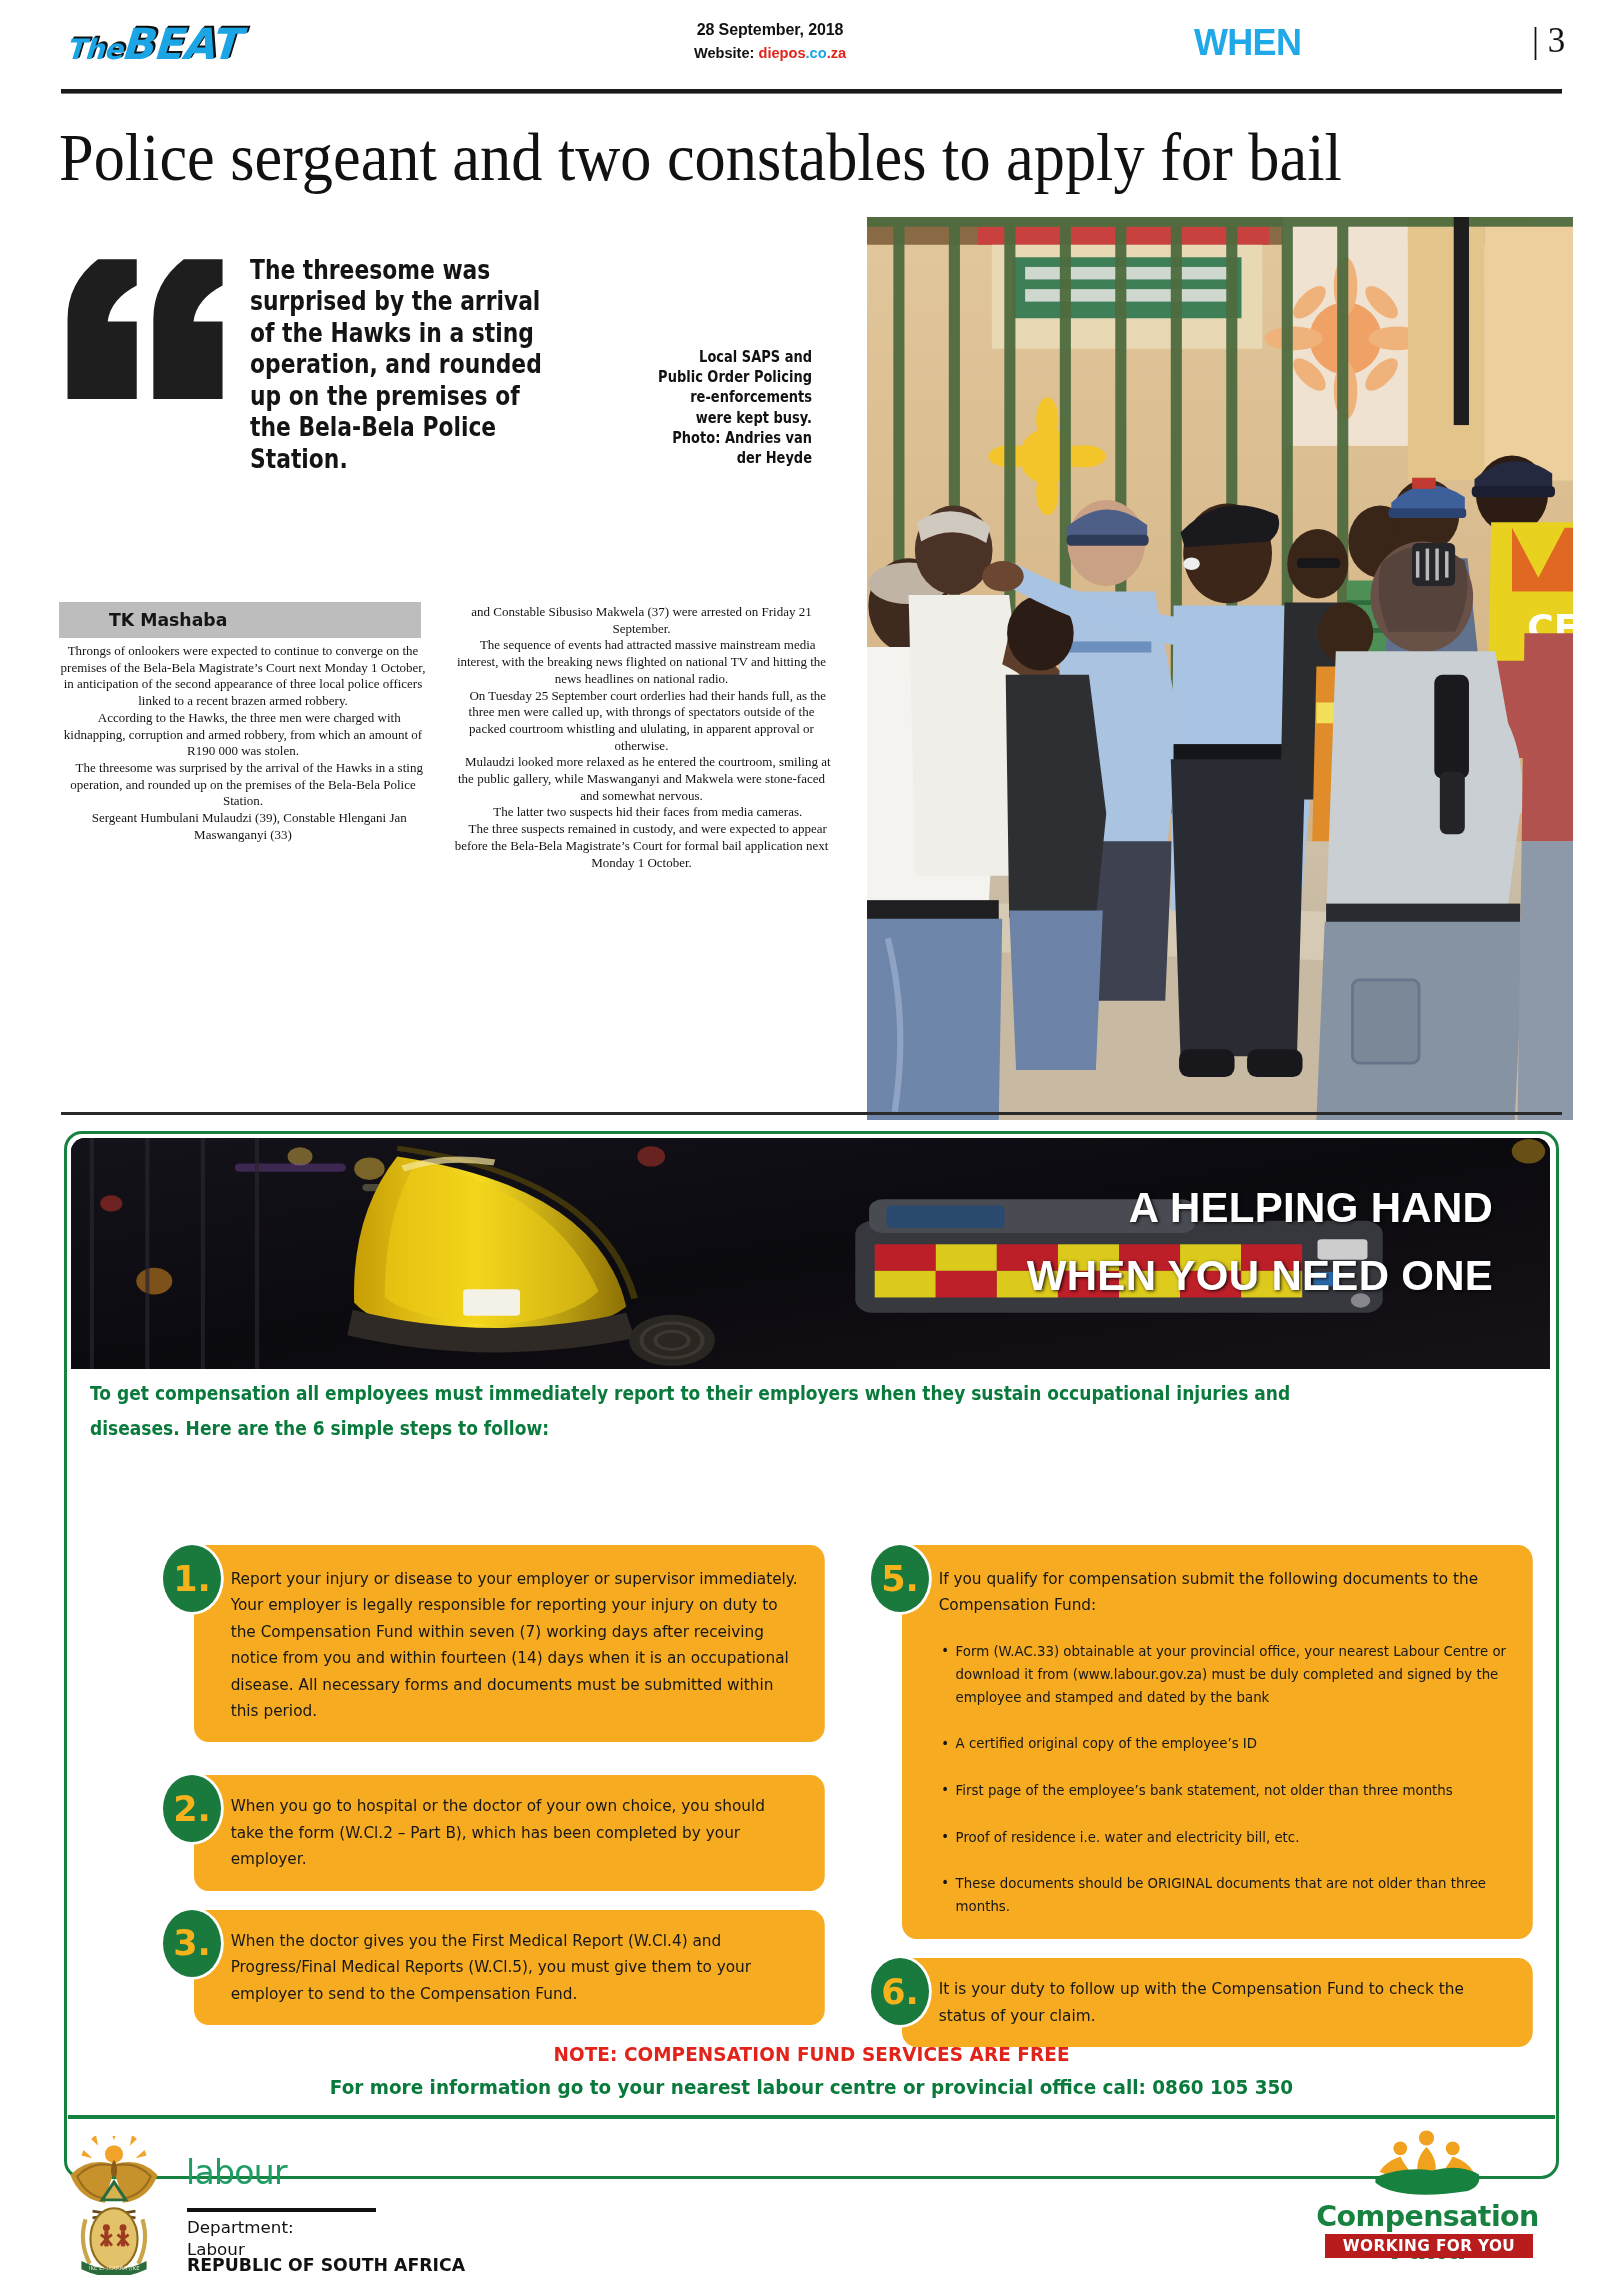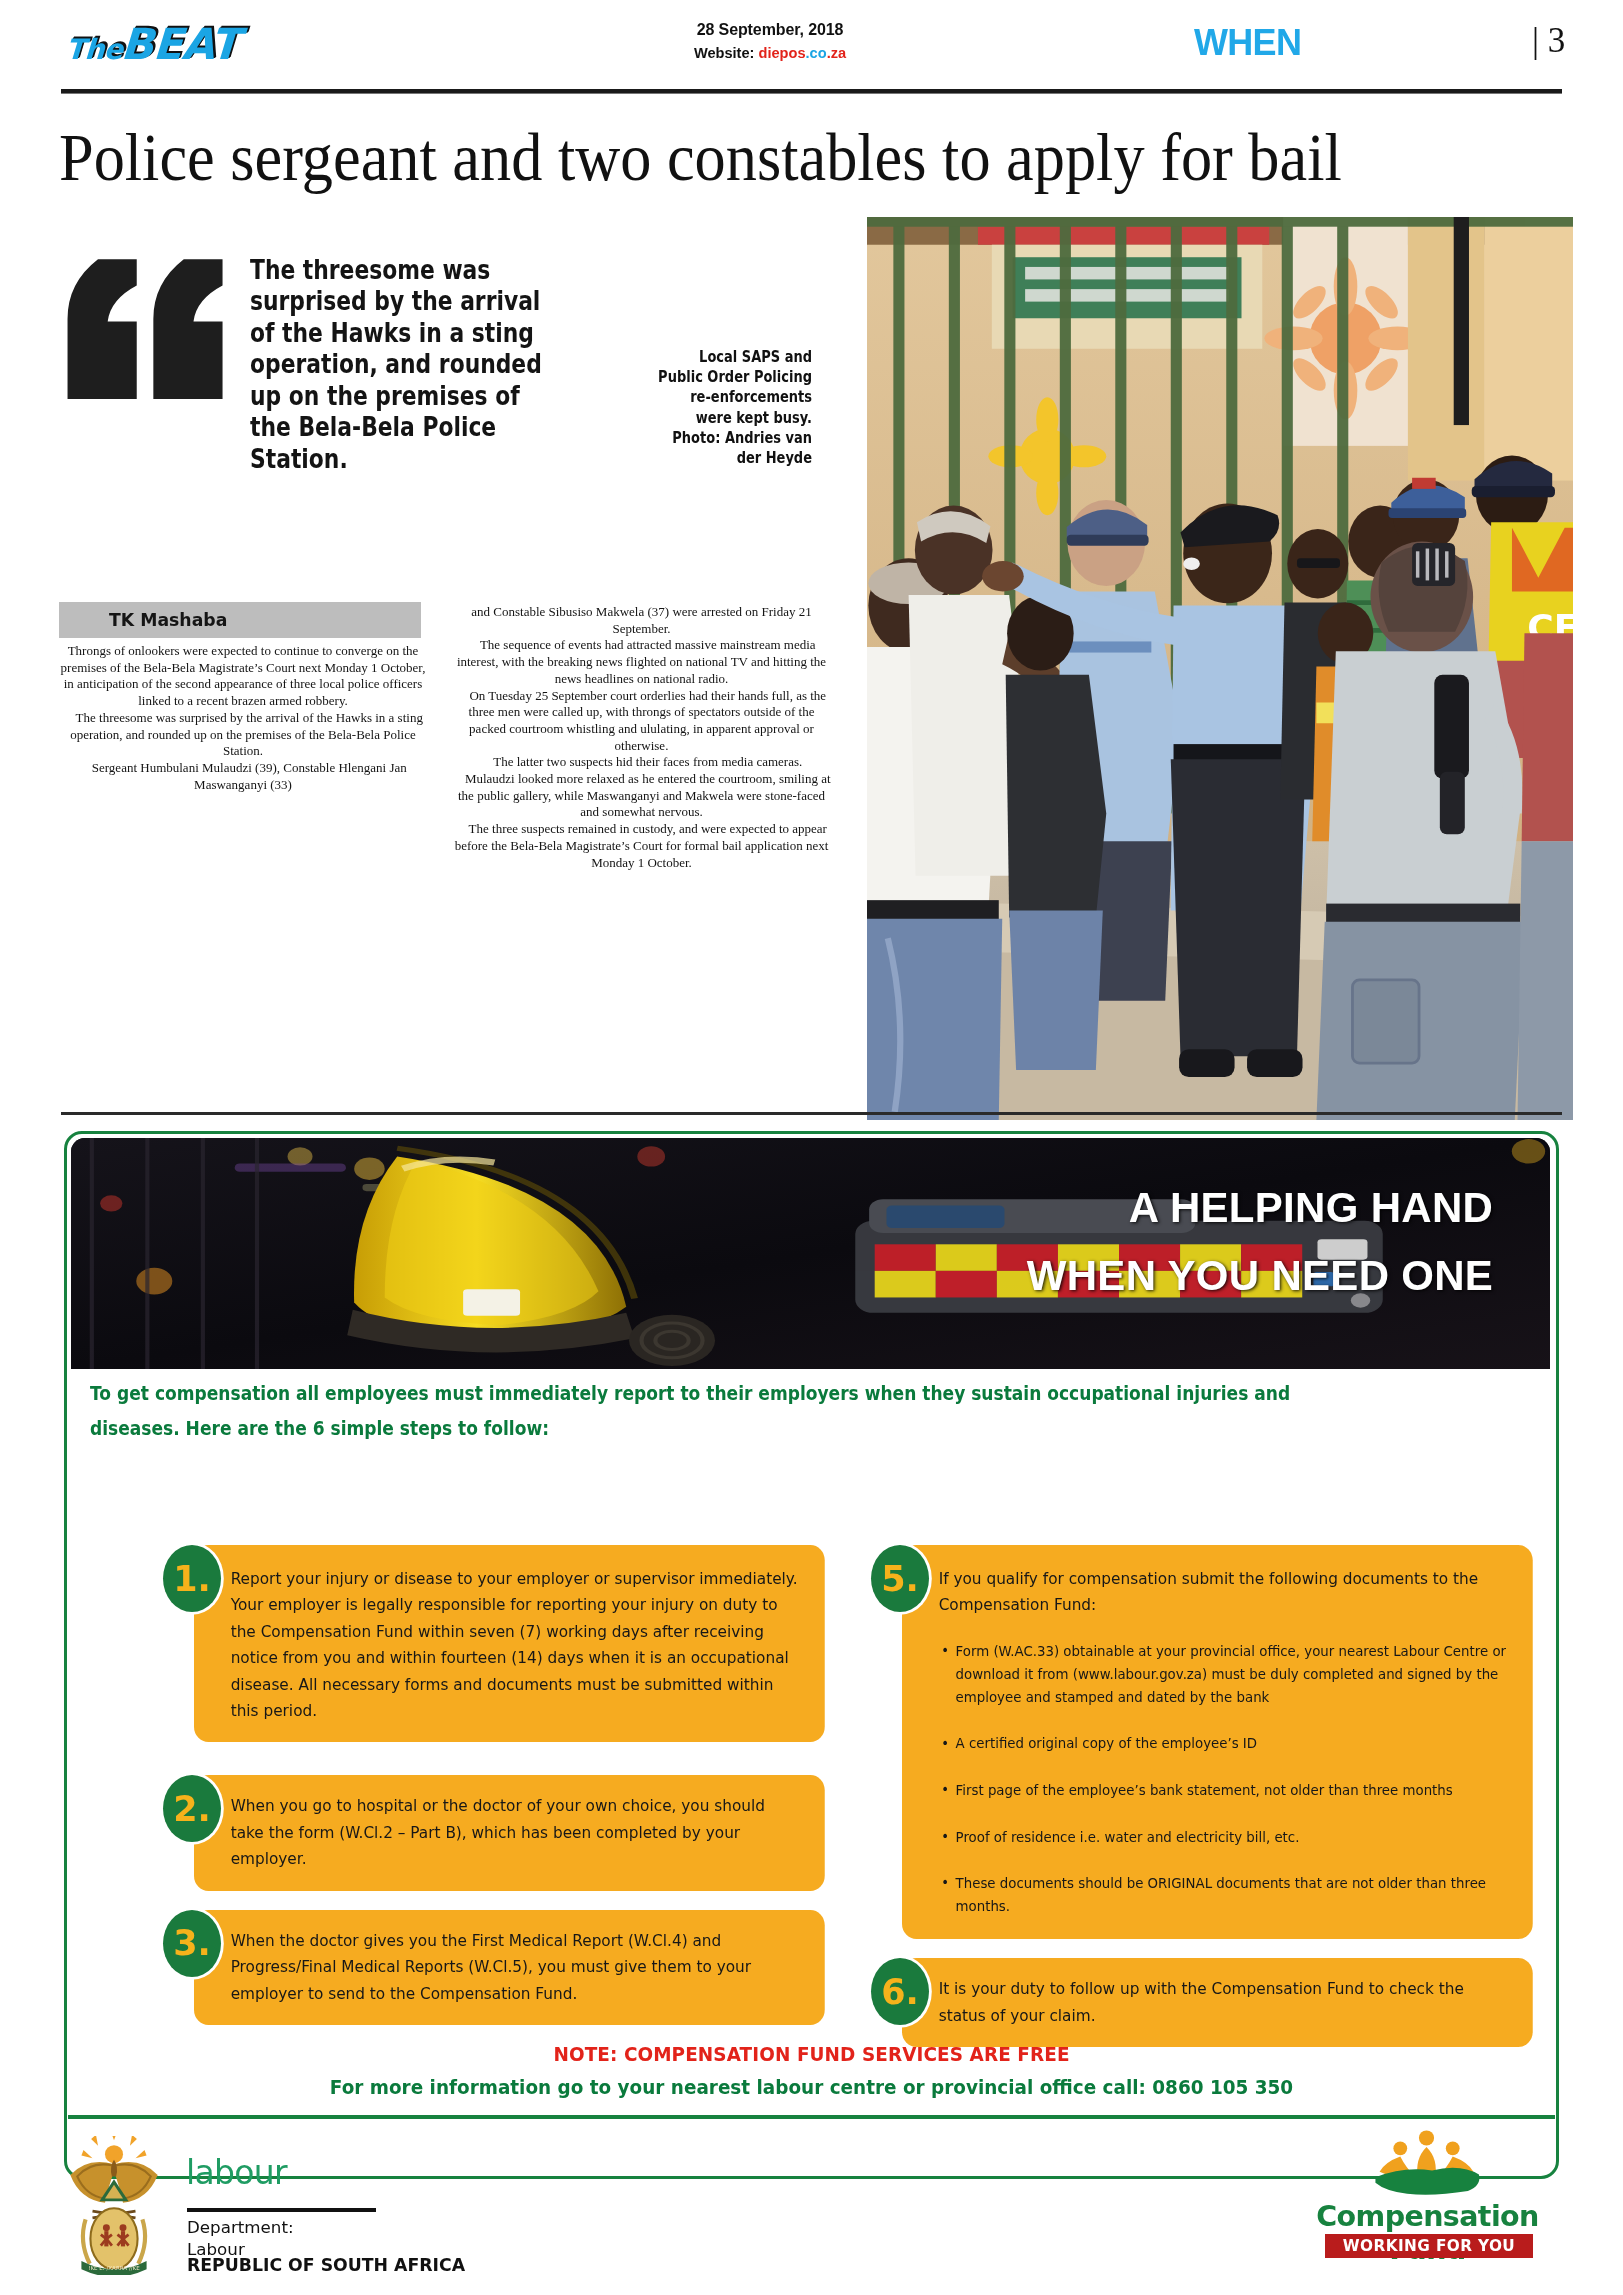--- a/index.html
+++ b/index.html
@@ -433,30 +433,31 @@
       </g>
     </svg>
   </div>
 
   <div class="byline-bar">
     <span>TK Mashaba</span>
   </div>
 
   <div class="col col1">
     <p>Throngs of onlookers were expected to continue to converge on the premises of the Bela-Bela Magistrate’s Court next Monday 1 October, in anticipation of the second appearance of three local police officers linked to a recent brazen armed robbery.</p>
+    <p>According to the Hawks, the three men were charged with kidnapping, corruption and armed robbery, from which an amount of R190 000 was stolen.</p>
     <p>The threesome was surprised by the arrival of the Hawks in a sting operation, and rounded up on the premises of the Bela-Bela Police Station.</p>
     <p>Sergeant Humbulani Mulaudzi (39), Constable Hlengani Jan Maswanganyi (33)</p>
   </div>
 
   <div class="col col2">
     <p>and Constable Sibusiso Makwela (37) were arrested on Friday 21 September.</p>
     <p>The sequence of events had attracted massive mainstream media interest, with the breaking news flighted on national TV and hitting the news headlines on national radio.</p>
     <p>On Tuesday 25 September court orderlies had their hands full, as the three men were called up, with throngs of spectators outside of the packed courtroom whistling and ululating, in apparent approval or otherwise.</p>
+    <p>Mulaudzi looked more relaxed as he entered the courtroom, smiling at the public gallery, while Maswanganyi and Makwela were stone-faced and somewhat nervous.</p>
     <p>The latter two suspects hid their faces from media cameras.</p>
-    <p>Mulaudzi looked more relaxed as he entered the courtroom, smiling at the public gallery, while Maswanganyi and Makwela were stone-faced and somewhat nervous.</p>
     <p>The three suspects remained in custody, and were expected to appear before the Bela-Bela Magistrate’s Court for formal bail application next Monday 1 October.</p>
   </div>
 
   <div class="hr-under-article"></div>
 
   <div class="advert">
     <div class="ad-hero">
       <svg viewBox="0 0 2131 452" preserveAspectRatio="none" aria-hidden="true">
         <defs>
           <linearGradient id="night" x1="0" y1="0" x2="1" y2="1">

